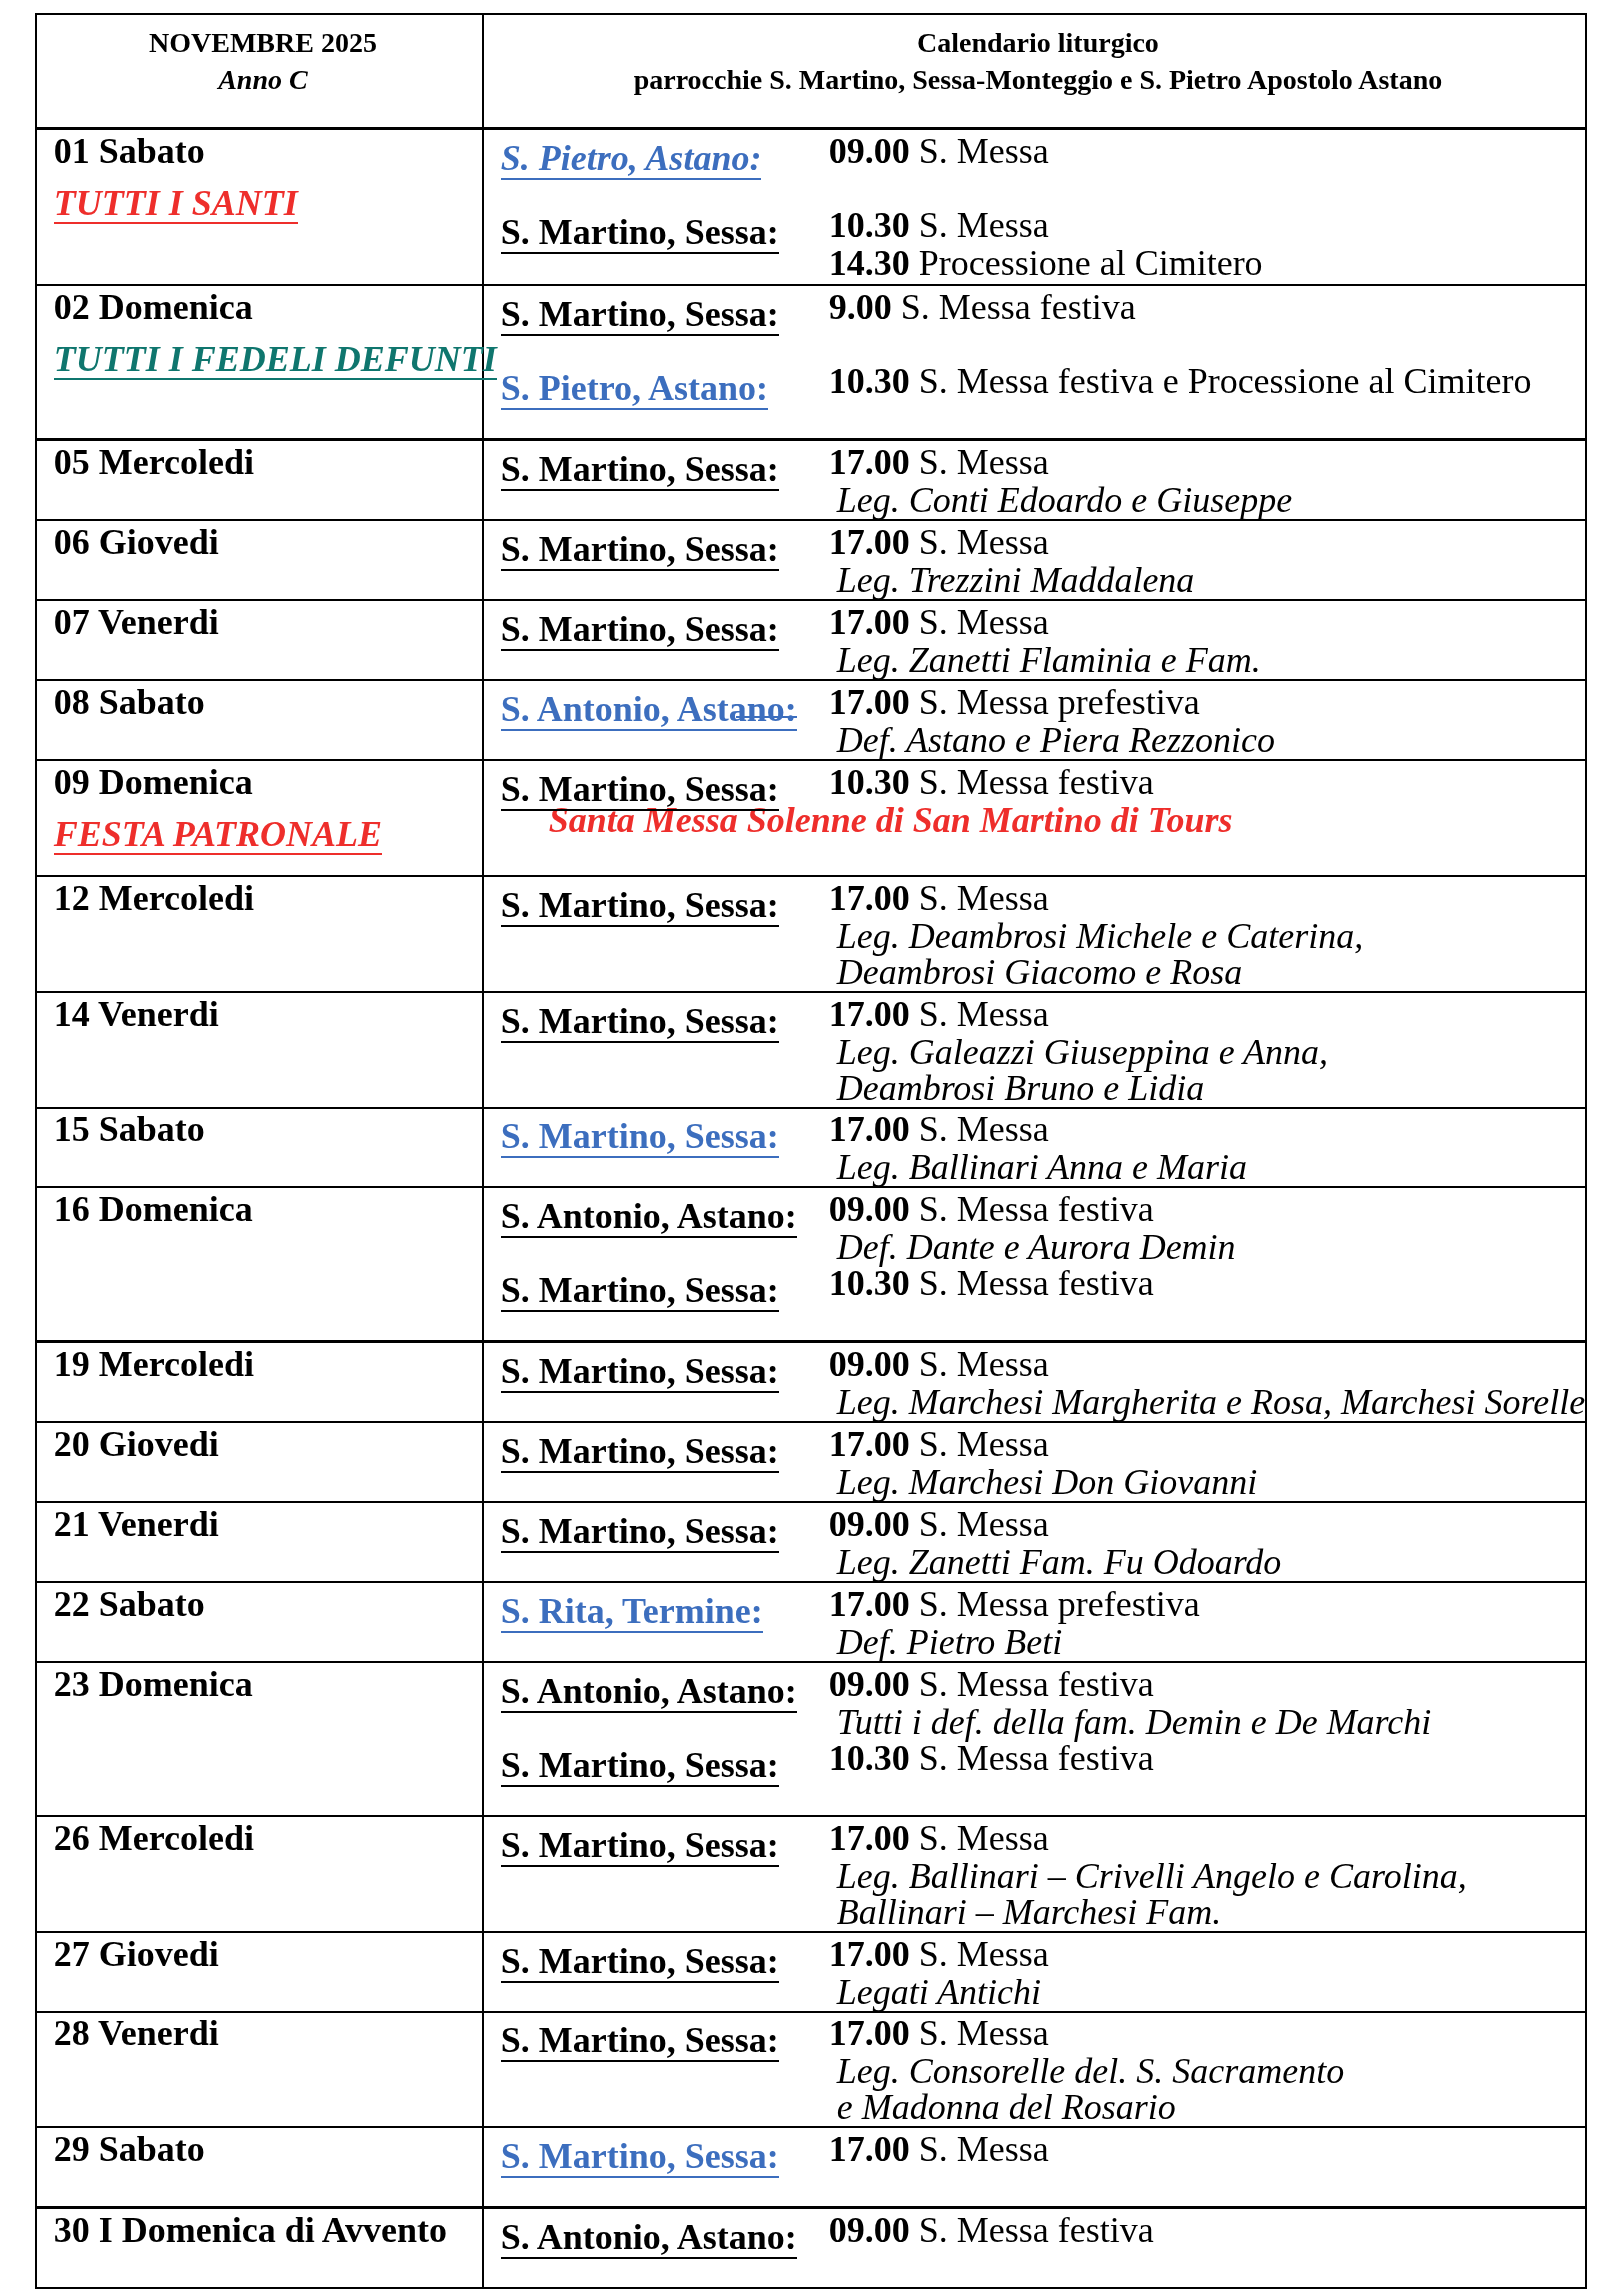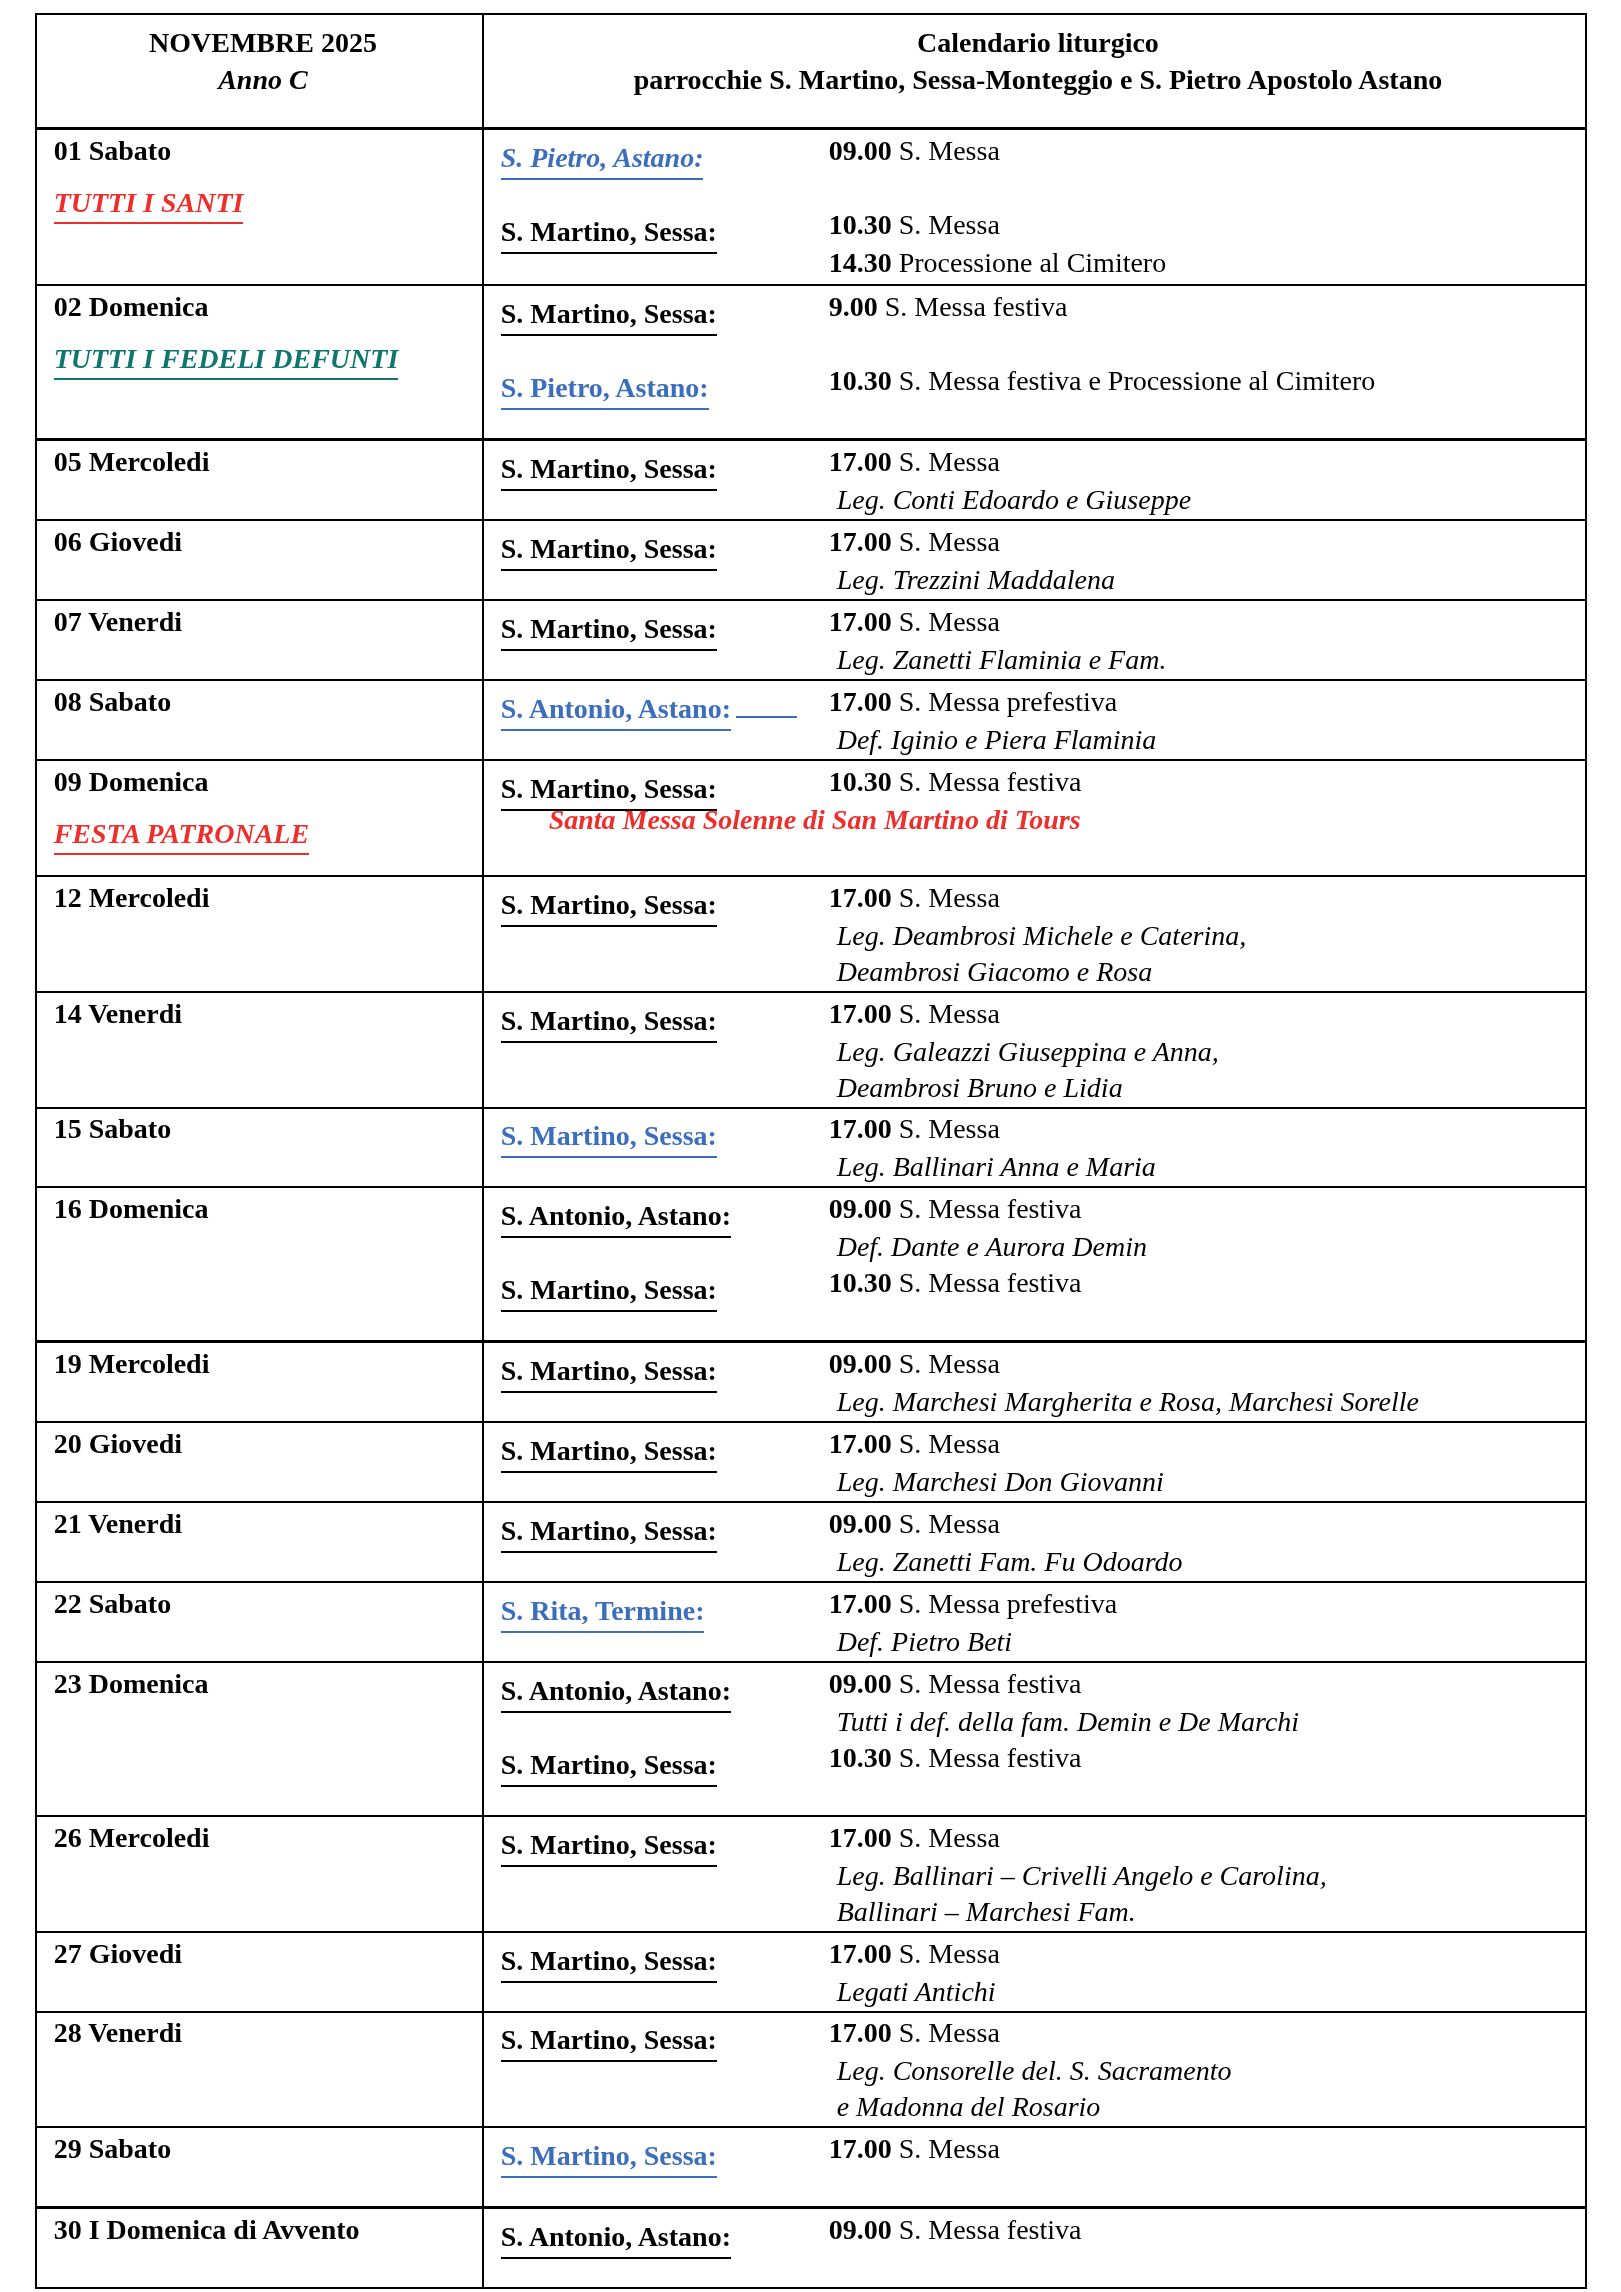--- a/index.html
+++ b/index.html
@@ -30,21 +30,21 @@
     height:102px;
     text-align:center;
     font-weight:bold;
     font-size:28px;
     line-height:37px;
     padding-top:9.8px;
     margin-left:34px;
   }
   tr.hdr .anno{font-style:italic;}
   
-  tbody tr td{border-top:2px solid #000;font-size:28px;line-height:36px;}
+  tbody tr td{border-top:2px solid #000;font-size:36px;line-height:36px;}
   tbody tr.thick td{border-top:3.9px solid #000;}
   tbody tr:last-child td{border-bottom:2.9px solid #000;}
   td.date-cell .date{font-weight:bold;white-space:nowrap;}
   td.date-cell .feast{
     display:inline-block;
     margin-top:16px;
     font-weight:bold;
     font-style:italic;
     border-bottom:2.9px solid currentColor;
     padding-bottom:1px;
@@ -163,21 +163,21 @@
         <tr>
           <td class="date-cell">
             <div class="date">08 Sabato</div>
           </td>
           <td class="detail-cell">
             <div class="svc-line">
               <span class="loc" style="color: rgb(60, 110, 190);">S. Antonio, Astano:</span>
               <span class="tail" style="color: rgb(60, 110, 190); left: 235px;"></span>
               <span class="timedesc"><span class="t">17.00</span><span> S. Messa prefestiva</span></span>
             </div>
-            <div class="note-line">Def. Iginio e Piera Flaminia</div>
+            <div class="note-line">Def. Astano e Piera Rezzonico</div>
           </td>
         </tr>
         <tr>
           <td class="date-cell"><div class="date">09 Domenica</div><div class="feast" style="color: rgb(238, 46, 43);">FESTA PATRONALE</div></td>
           <td class="detail-cell">
             <div class="svc-line">
               <span class="loc" style="color: rgb(0, 0, 0);">S. Martino, Sessa:</span>
               <span class="timedesc"><span class="t">10.30</span><span> S. Messa festiva</span></span>
             </div>
             <div class="banner-line" style="color: rgb(238, 46, 43); margin-left: 48px;">Santa Messa Solenne di San Martino di Tours</div>

